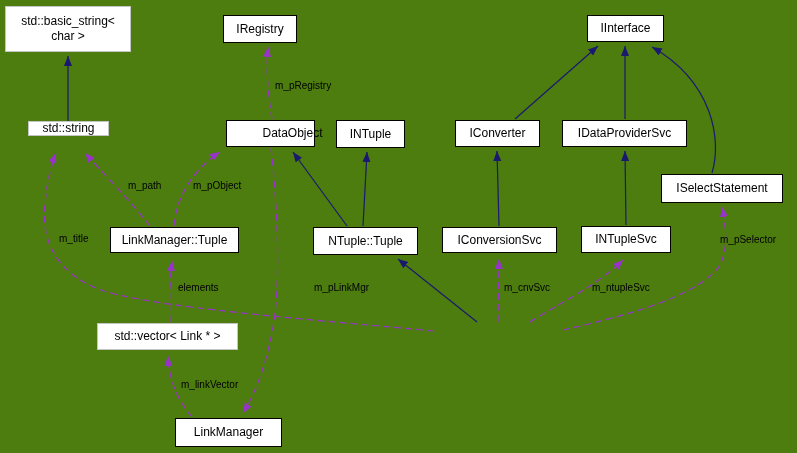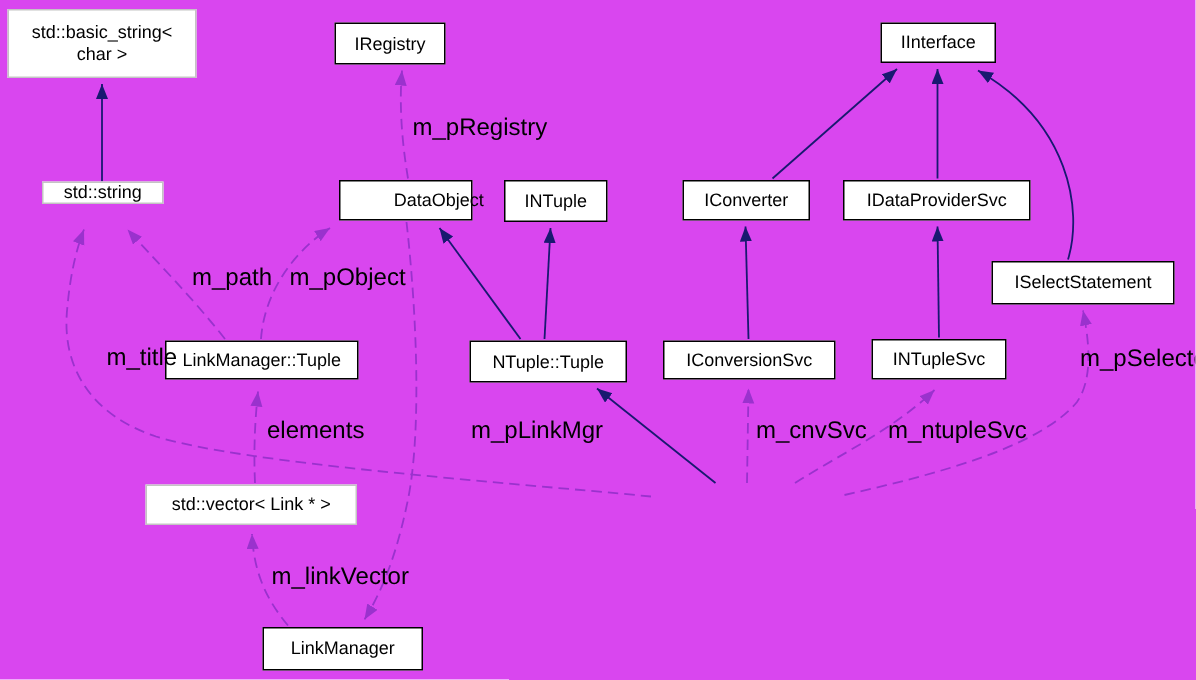--- a/index.html
+++ b/index.html
@@ -1,19 +1,19 @@
 <!DOCTYPE html>
 <html><head>
 <meta charset="utf-8">
 <style>
   html,body{margin:0;padding:0;background:#ffffff;}
   .diagram{
     position:relative;
     width:797px;height:453px;
-    background:#d946ef;
+    background:#4d7c0f;
     font-family:"Liberation Sans","DejaVu Sans",sans-serif;
     overflow:hidden;
   }
   .edges{position:absolute;left:0;top:0;width:797px;height:453px;}
   .edge{fill:none;stroke-width:1.2px;}
   .edge.inherit{stroke:#191970;}
   .edge.usage{stroke:#9a32cd;stroke-dasharray:7,4;}
   .node{
     position:absolute;
     box-sizing:border-box;
@@ -21,21 +21,21 @@
     border:1px solid #000000;
     display:flex;flex-direction:column;align-items:center;justify-content:center;
     font-size:12px;color:#000000;line-height:15px;
     white-space:nowrap;text-align:center;
     cursor:pointer;
   }
   .node.ext{border-color:#c4c4c4;}
   .node.focus{background:#bfbfbf;border-width:2px;cursor:default;}
   .edge-label{
     position:absolute;
-    font-size:16px;line-height:13px;color:#000000;
+    font-size:10px;line-height:13px;color:#000000;
     white-space:nowrap;
   }
 </style>
 </head>
 <body>
 
 <div class="diagram">
 
   <svg class="edges" width="797" height="453" viewBox="0 0 797 453" xmlns="http://www.w3.org/2000/svg">
     <defs>
@@ -112,21 +112,21 @@
   <div class="node ext" style="left:97px;top:323px;width:141px;height:27px;">
     <span>std::vector&lt; Link * &gt;</span>
   </div>
   <div class="node" style="left:175px;top:418px;width:107px;height:29px;">
     <span>LinkManager</span>
   </div>
 
   <div class="edge-label" style="left:275px;top:79px;">m_pRegistry</div>
   <div class="edge-label" style="left:128px;top:179px;">m_path</div>
   <div class="edge-label" style="left:193px;top:179px;">m_pObject</div>
-  <div class="edge-label" style="left:59px;top:232px;margin-left:12px;">m_title</div>
+  <div class="edge-label" style="left:59px;top:232px;">m_title</div>
   <div class="edge-label" style="left:178px;top:281px;">elements</div>
   <div class="edge-label" style="left:284px;top:281px;padding-left:30px;">m_pLinkMgr</div>
   <div class="edge-label" style="left:504px;top:281px;">m_cnvSvc</div>
   <div class="edge-label" style="left:592px;top:281px;">m_ntupleSvc</div>
   <div class="edge-label" style="left:720px;top:233px;">m_pSelector</div>
   <div class="edge-label" style="left:181px;top:378px;">m_linkVector</div>
 
 </div>
 
 </body></html>

